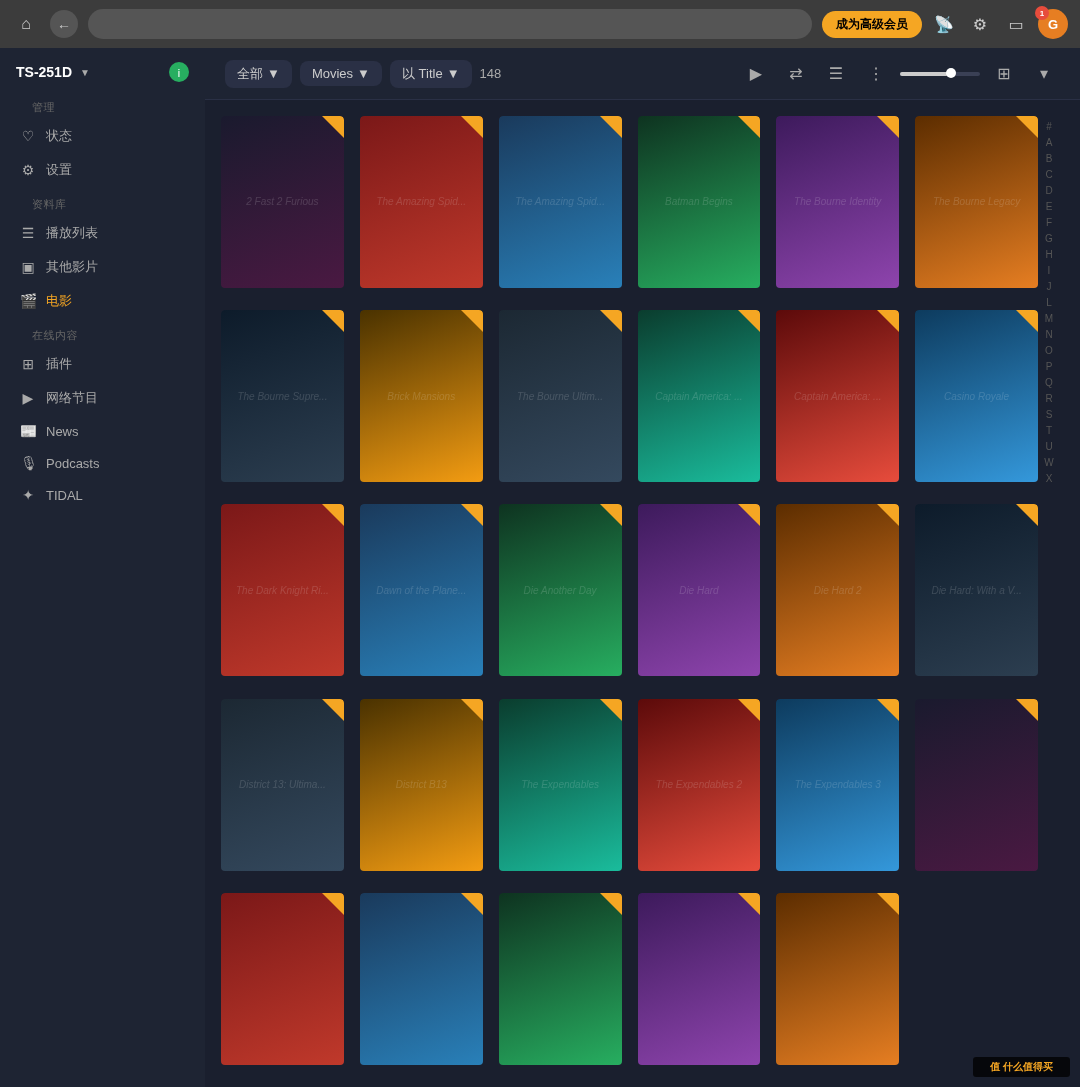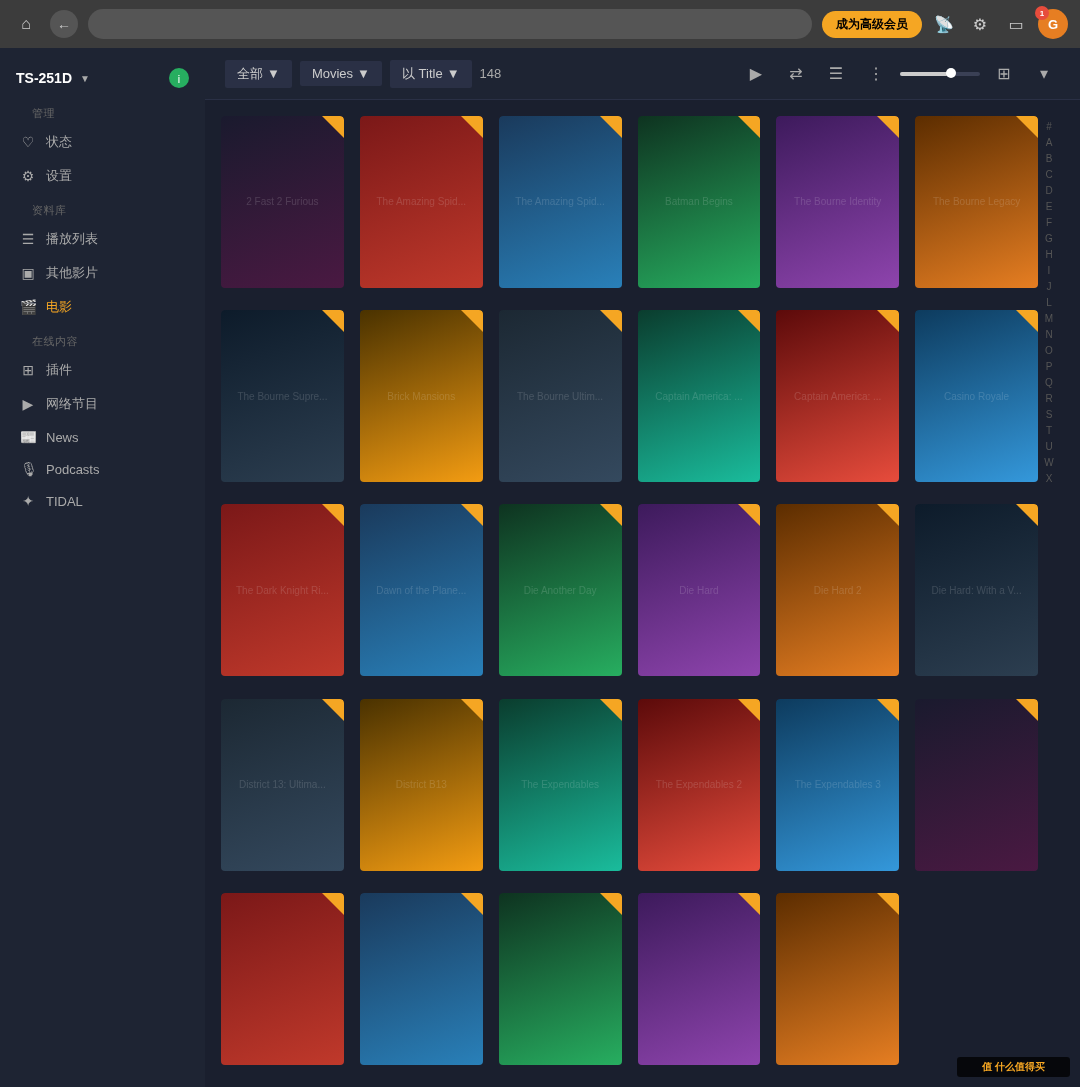--- a/index.html
+++ b/index.html
@@ -112,21 +112,21 @@
     .sidebar {
       width: 205px;
       background: #1e2433;
       display: flex;
       flex-direction: column;
       flex-shrink: 0;
       overflow-y: auto;
       padding-bottom: 20px;
     }
     .sidebar-header {
-      padding: 20px 16px 8px;
+      padding: 14px 16px 8px;
       display: flex;
       align-items: center;
       gap: 8px;
     }
     .device-name {
       color: #fff;
       font-size: 14px;
       font-weight: 600;
     }
     .device-arrow {
@@ -185,21 +185,21 @@
       padding: 0 20px;
       gap: 8px;
       flex-shrink: 0;
       border-bottom: 1px solid #2a3045;
     }
     .toolbar-filter-btn {
       background: #2a3045;
       border: none;
       color: #ccc;
       padding: 5px 12px;
-      border-radius: 2px;
+      border-radius: 8px;
       font-size: 13px;
       cursor: pointer;
       display: flex; align-items: center; gap: 4px;
     }
     .toolbar-count {
       color: #aaa;
       font-size: 13px;
       margin-left: 0;
     }
     .toolbar-spacer { flex: 1; }
@@ -248,20 +248,21 @@
       flex: 1;
       display: grid;
       grid-template-columns: repeat(6, 1fr);
       gap: 16px;
       align-content: start;
     }
     .movie-card {
       cursor: pointer;
       border-radius: 4px;
       overflow: hidden;
+      font-style: italic;
     }
     .movie-poster-wrapper {
       position: relative;
       width: 100%;
       padding-bottom: 140%;
       background: #2a3045;
       border-radius: 4px;
       overflow: hidden;
     }
     .movie-poster-placeholder {
@@ -739,13 +740,13 @@
           <span class="alpha-letter">S</span>
           <span class="alpha-letter">T</span>
           <span class="alpha-letter">U</span>
           <span class="alpha-letter">W</span>
           <span class="alpha-letter">X</span>
         </div>
     </div>
   </div>
 </div>
 
-<div style="position:fixed;bottom:10px;right:10px;background:rgba(0,0,0,0.75);padding:3px 25px;border-radius:3px;font-size:10px;color:#f5a623;font-weight:700;z-index:100;">值 什么值得买</div>
+<div style="position:fixed;bottom:10px;right:10px;background:rgba(0,0,0,0.75);padding:3px 17px;border-radius:3px;font-size:10px;color:#f5a623;font-weight:700;z-index:100;">值 什么值得买</div>
 
 </body></html>

